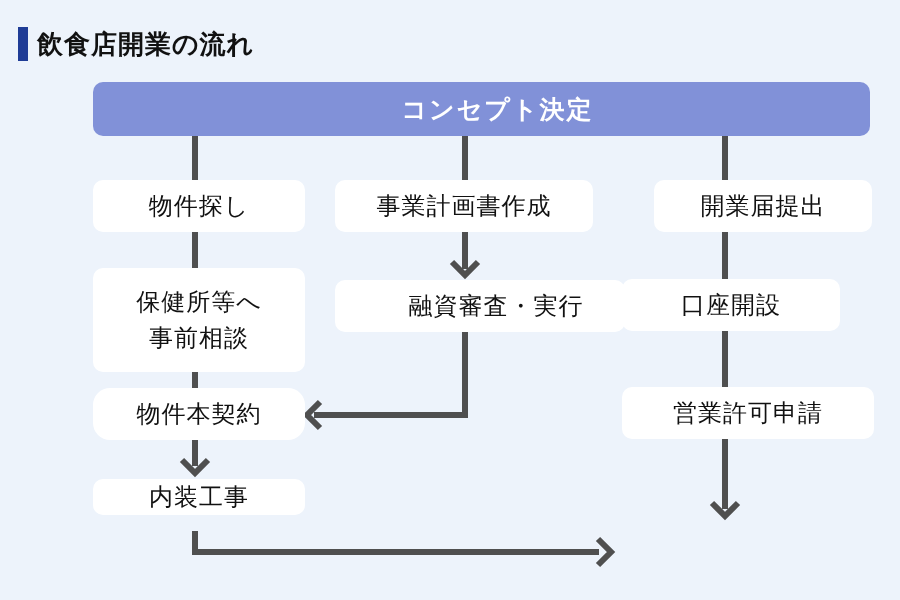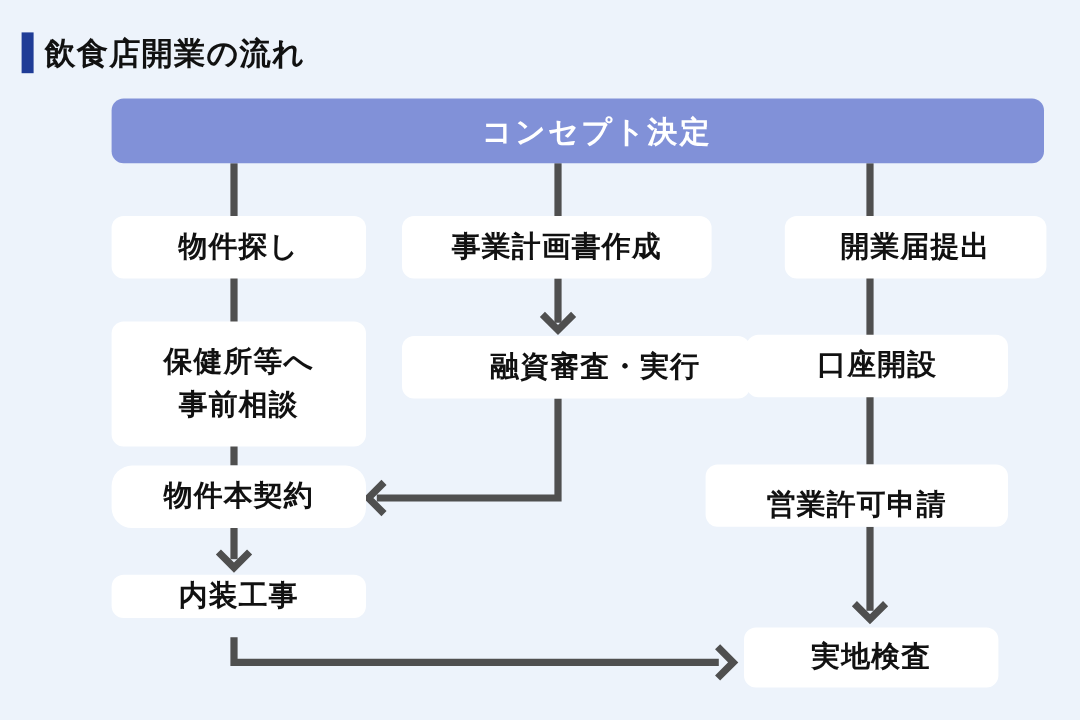--- a/index.html
+++ b/index.html
@@ -49,33 +49,33 @@
   .start-box .lbl{
     color:#FFFFFF;font-size:25px;font-weight:bold;letter-spacing:2px;
   }
   .node{
     position:absolute;
     background:#FFFFFF;border-radius:10px;
     display:flex;align-items:center;justify-content:center;
     z-index:2;
   }
   .node .lbl{
-    color:#111111;font-size:24px;font-weight:bold;letter-spacing:1px;
+    color:#111111;font-size:24px;font-weight:normal;letter-spacing:1px;
     text-align:center;white-space:pre-line;line-height:36px;
   }
   
   #n-bukken-sagashi   {left:93px; top:180px;width:212px;height:52px;}
   #n-hokenjo-soudan   {left:93px; top:268px;width:212px;height:104px;}
   #n-bukken-honkeiyaku{left:93px; top:388px;width:212px;height:52px;border-radius:17px;}
   #n-naisou-kouji     {left:93px; top:479px;width:212px;height:36px;}
   #n-jigyou-keikaku   {left:335px;top:180px;width:258px;height:52px;}
   #n-yuushi-shinsa    {left:335px;top:280px;width:258px;height:52px;padding-left:32px;}
   #n-kaigyou-todoke   {left:622px;top:180px;width:218px;height:52px;margin-left:32px;}
   #n-kouza-kaisetsu   {left:622px;top:279px;width:218px;height:52px;}
-  #n-eigyou-kyoka     {left:588px;top:387px;width:252px;height:52px;align-items:flex-end;}
+  #n-eigyou-kyoka     {left:622px;top:387px;width:252px;height:52px;}
   #n-jicchi-kensa     {left:620px;top:523px;width:212px;height:50px;}
 </style>
 </head>
 <body>
 
 <div class="canvas">
 
   <div class="title-row">
     <div class="accent-bar"></div>
     <div class="page-title">飲食店開業の流れ</div>
@@ -132,17 +132,14 @@
   </div>
   <div class="node" id="n-kaigyou-todoke">
     <span class="lbl">開業届提出</span>
   </div>
   <div class="node" id="n-kouza-kaisetsu">
     <span class="lbl">口座開設</span>
   </div>
   <div class="node" id="n-eigyou-kyoka">
     <span class="lbl">営業許可申請</span>
   </div>
-  <div class="node" id="n-jicchi-kensa">
-    <span class="lbl">実地検査</span>
-  </div>
 
 </div>
 
 </body></html>

